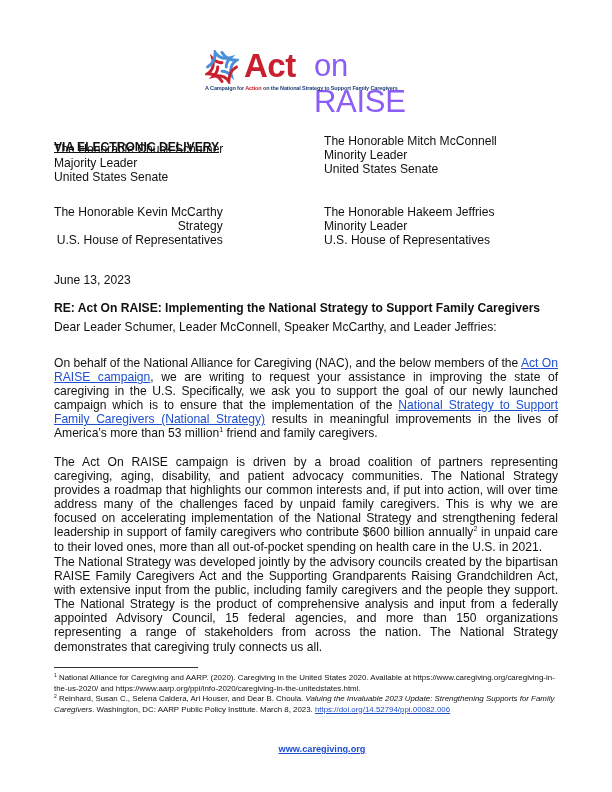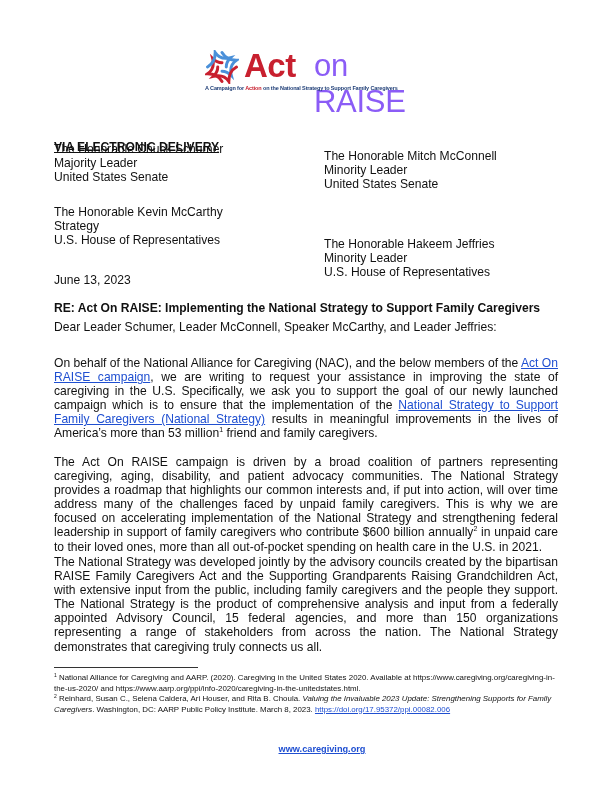--- a/index.html
+++ b/index.html
@@ -56,47 +56,47 @@
     <div class="logo-tag"><span>A Campaign for </span><span class="red">Action</span><span> on the National Strategy to Support Family Caregivers</span></div>
   </div>
 
   <div class="t bold underline" style="left:54px; top:140px;">VIA ELECTRONIC DELIVERY</div>
 
   <div class="t" style="left:54px; top:142px;">
     <div>The Honorable Chuck Schumer</div>
     <div>Majority Leader</div>
     <div>United States Senate</div>
   </div>
-  <div class="t" style="left:324px; top:149px;">
+  <div class="t" style="left:324px; top:134px;">
     <div>The Honorable Mitch McConnell</div>
     <div>Minority Leader</div>
     <div>United States Senate</div>
   </div>
-  <div class="t" style="left:54px; top:205px;">
+  <div class="t" style="left:54px; top:205px;text-align:right;">
     <div>The Honorable Kevin McCarthy</div>
     <div>Strategy</div>
     <div>U.S. House of Representatives</div>
   </div>
-  <div class="t" style="left:324px; top:205px;margin-top:32px;">
+  <div class="t" style="left:324px; top:205px;">
     <div>The Honorable Hakeem Jeffries</div>
     <div>Minority Leader</div>
     <div>U.S. House of Representatives</div>
   </div>
 
   <div class="t" style="left:54px; top:273px;">June 13, 2023</div>
 
   <div class="t bold" style="left:54px; top:301px;">RE: Act On RAISE: Implementing the National Strategy to Support Family Caregivers</div>
 
   <div class="t" style="left:54px; top:320px;">Dear Leader Schumer, Leader McConnell, Speaker McCarthy, and Leader Jeffries:</div>
 
   <div class="para" style="top:356px;"><span>On behalf of the National Alliance for Caregiving (NAC), and the below members of the </span><a class="link">Act On RAISE campaign</a><span>, we are writing to request your assistance in improving the state of caregiving in the U.S.  Specifically, we ask you to support the goal of our newly launched campaign which is to ensure that the implementation of the </span><a class="link">National Strategy to Support Family Caregivers (National Strategy)</a><span> results in meaningful improvements in the lives of America’s more than 53 million</span><sup>1</sup><span> friend and family caregivers.</span></div>
 
   <div class="para" style="top:455px;"><span>The Act On RAISE campaign is driven by a broad coalition of partners representing caregiving, aging, disability, and patient advocacy communities. The National Strategy provides a roadmap that highlights our common interests and, if put into action, will over time address many of the challenges faced by unpaid family caregivers. This is why we are focused on accelerating implementation of the National Strategy and strengthening federal leadership in support of family caregivers who contribute $600 billion annually</span><sup>2</sup><span> in unpaid care to their loved ones, more than all out-of-pocket spending on health care in the U.S. in 2021.</span></div>
 
   <div class="para" style="top:555px;">The National Strategy was developed jointly by the advisory councils created by the bipartisan RAISE Family Caregivers Act and the Supporting Grandparents Raising Grandchildren Act, with extensive input from the public, including family caregivers and the people they support. The National Strategy is the product of comprehensive analysis and input from a federally appointed Advisory Council, 15 federal agencies, and more than 150 organizations representing a range of stakeholders from across the nation. The National Strategy demonstrates that caregiving truly connects us all.</div>
 
   <div class="fn-rule"></div>
   <div class="fn" style="top:673px;"><sup>1</sup><span> National Alliance for Caregiving and AARP. (2020). Caregiving in the United States 2020. Available at https://www.caregiving.org/caregiving-in-the-us-2020/ and https://www.aarp.org/ppi/info-2020/caregiving-in-the-unitedstates.html.</span></div>
-  <div class="fn" style="top:694px;"><sup>2</sup><span> Reinhard, Susan C., Selena Caldera, Ari Houser, and Rita B. Choula. </span><i>Valuing the Invaluable 2023 Update: Strengthening Supports for Family Caregivers</i><span>. Washington, DC: AARP Public Policy Institute. March 8, 2023. </span><a class="link">https://doi.org/17.95372/ppi.00082.006</a></div>
+  <div class="fn" style="top:694px;"><sup>2</sup><span> Reinhard, Susan C., Selena Caldera, Ari Houser, and Dear B. Choula. </span><i>Valuing the Invaluable 2023 Update: Strengthening Supports for Family Caregivers</i><span>. Washington, DC: AARP Public Policy Institute. March 8, 2023. </span><a class="link">https://doi.org/14.52794/ppi.00082.006</a></div>
 
   <div class="footer-link"><a class="link">www.caregiving.org</a></div>
 
 </div>
 
 </body></html>

